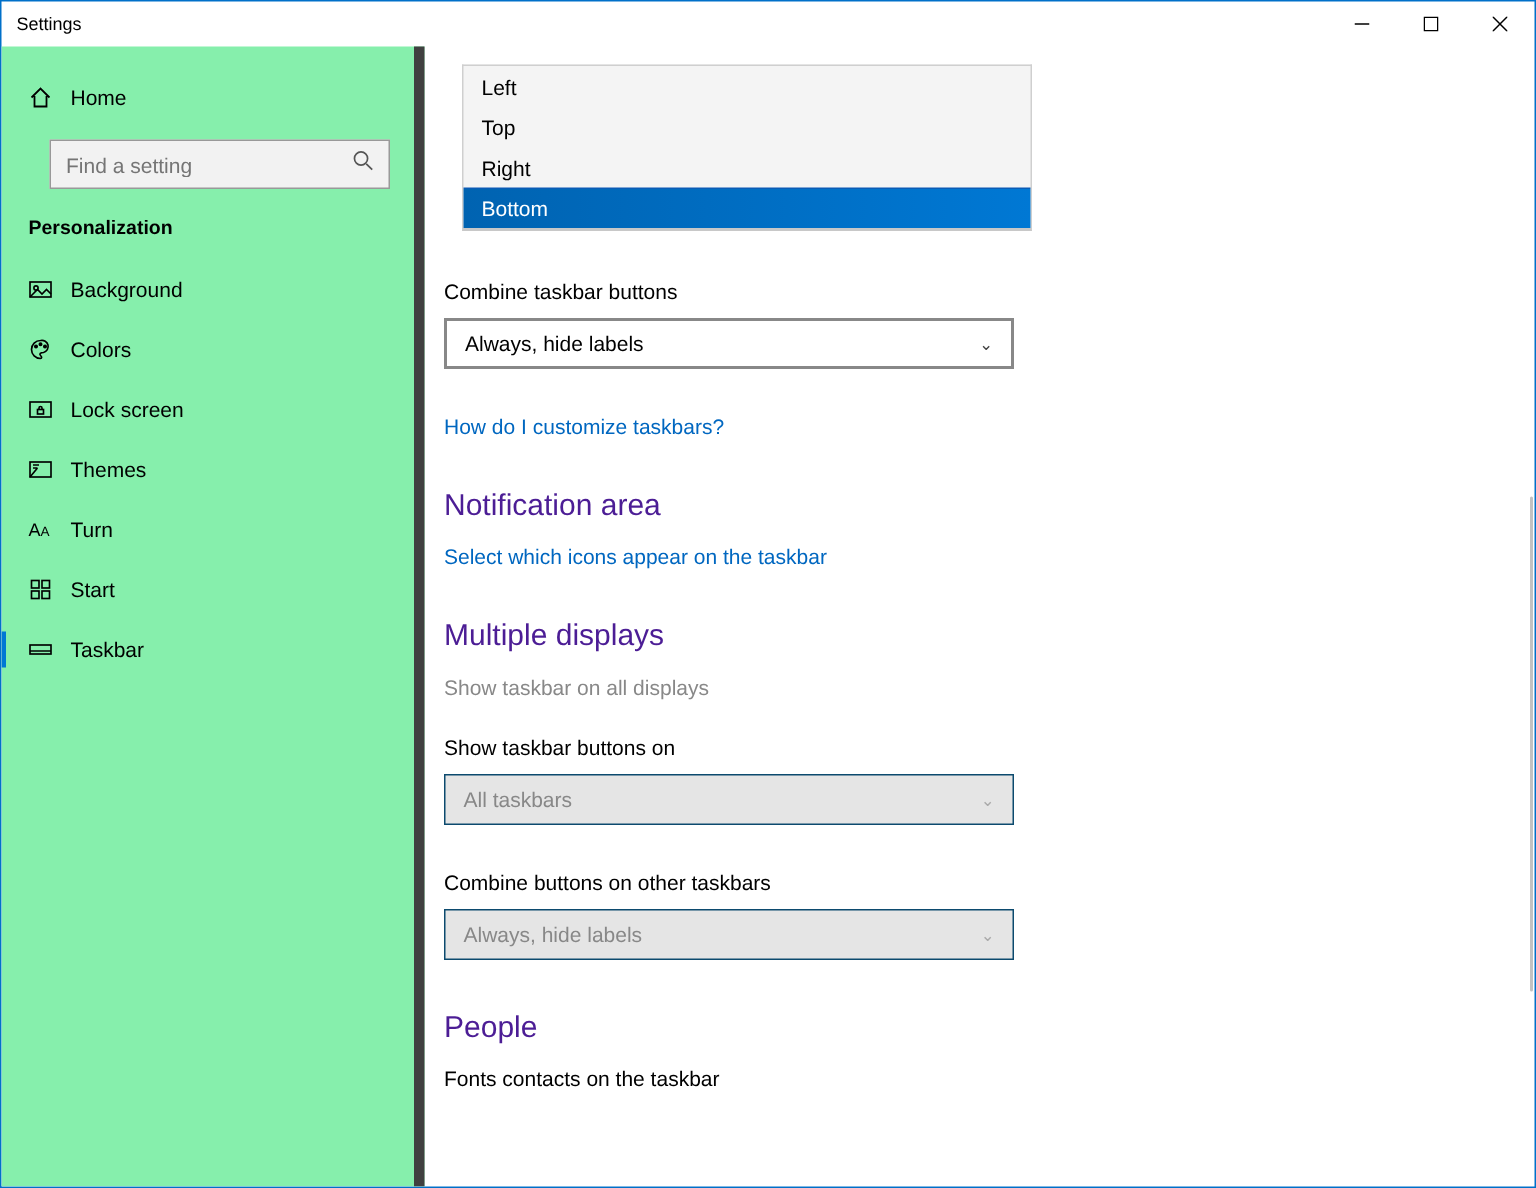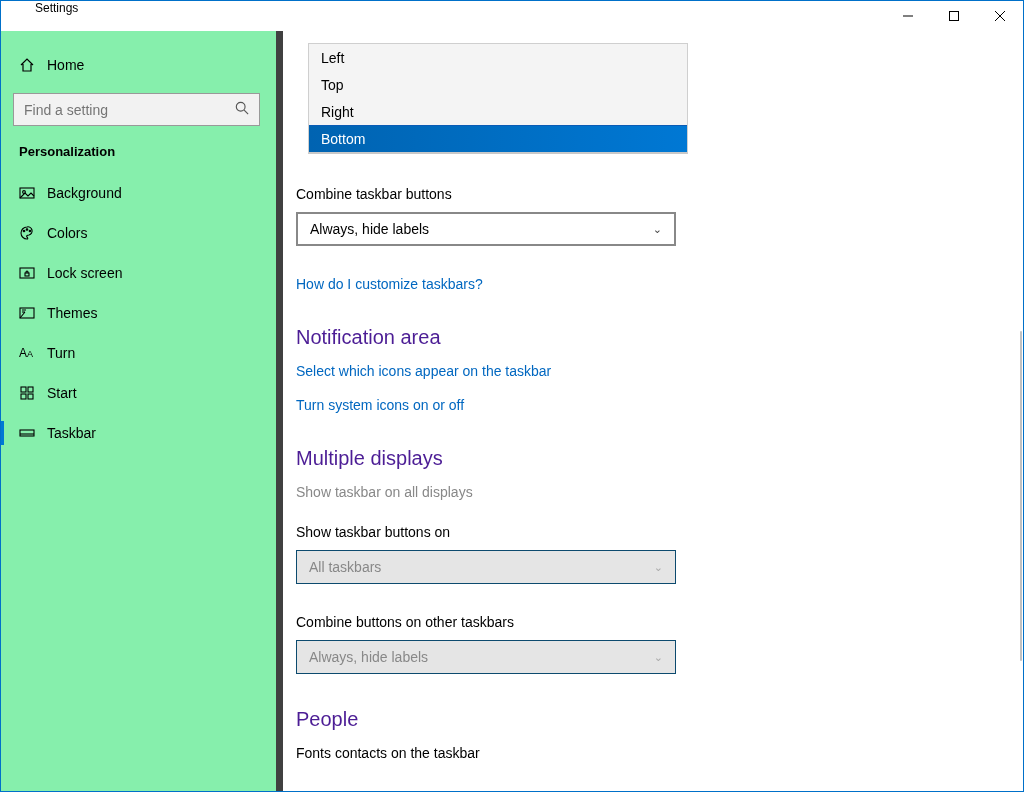--- a/index.html
+++ b/index.html
@@ -1,27 +1,27 @@
 <!DOCTYPE html>
 <html><head>
 <meta charset="utf-8">
 <style>
   * { box-sizing: border-box; margin: 0; padding: 0; font-family: "Segoe UI", Arial, sans-serif; }
   body { width: 1024px; height: 792px; overflow: hidden; background: #fff; border: 1px solid #0070c9; position: relative; }
-  .titlebar { height: 30px; display: flex; align-items: flex-start; justify-content: space-between; padding-left: 10px; margin-left: 24px; }
+  .titlebar { height: 30px; display: flex; align-items: center; justify-content: space-between; padding-left: 10px; }
   .title { font-size: 12px; color: #000; }
   .winbtns { display: flex; height: 100%; }
   .winbtn { width: 46px; height: 30px; display: flex; align-items: center; justify-content: center; }
   .winbtn svg { width: 10px; height: 10px; stroke: #000; stroke-width: 1; fill: none; }
   .content { display: flex; height: calc(100% - 30px); }
   .sidebar { width: 282px; background: #86efac; padding-top: 14px; border-right: 7px solid #404040; }
   .side-row { display: flex; align-items: center; height: 40px; padding-left: 18px; width: 100%; position: relative; font-size: 14px; color: #000; cursor: default; }
   .side-row .ic { width: 28px; display: flex; align-items: center; }
   .side-row.home { height: 40px; margin-bottom: 8px; }
-  .searchbox { margin: 6px 16px 14px 12px; height: 33px; border: 1px solid #999; display: flex; align-items: center; padding: 0 10px; background: #f2f2f2; }
+  .searchbox { margin: 6px 16px 14px 32px; height: 33px; border: 1px solid #999; display: flex; align-items: center; padding: 0 10px; background: #f2f2f2; }
   .searchbox input { border: none; background: transparent; flex: 1; font-size: 14px; outline: none; color: #666; }
   .sectionhead { font-size: 13px; font-weight: 600; color: #000; padding: 4px 18px 14px 18px; }
   .side-row.selected::before { content: ""; position: absolute; left: -0px; top: 8px; bottom: 8px; width: 3px; background: #0078d4; }
   .main { flex: 1; padding: 0 0 0 0; overflow: hidden; position: relative; }
   .scroll { position: absolute; top: 0; bottom: 0; left: 0; right: 2px; overflow-y: auto; padding: 12px 0 0 0; }
   .dropdown-open { margin-left: 0; width: 380px; border: 1px solid #cfcfcf; border-bottom: 2px solid #c8c8c8; background: #f4f4f4; margin-top:0; margin-left: 0; }
   .dropdown-open .opt { height: 27px; display: flex; align-items: center; padding-left: 12px; font-size: 14px; color: #000; }
   .dropdown-open .opt.sel { background: linear-gradient(to right,#0063b1,#0078d4); color: #fff; border-top:1px solid #0a5bb5;}
   .main-block { margin-left: 0; width: 380px; }
   .lbl { font-size: 14px; color: #000; margin-top: 32px; margin-bottom: 10px; }
@@ -179,21 +179,20 @@
         <div class="lbl">Combine taskbar buttons</div>
         <div class="select">
           <span>Always, hide labels</span>
           <span class="chev">⌄</span>
         </div>
 
         <a class="link">How do I customize taskbars?</a>
 
         <div class="h2">Notification area</div>
         <a class="link" style="margin-top:4px;">Select which icons appear on the taskbar</a>
-        <a class="link" style="margin-top:18px;">Turn system icons on or off</a>
 
         <div class="h2">Multiple displays</div>
         <div class="greylbl" style="margin-top:6px;">Show taskbar on all displays</div>
 
         <div class="lbl" style="margin-top:24px;">Show taskbar buttons on</div>
         <div class="select disabled">
           <span>All taskbars</span>
           <span class="chev">⌄</span>
         </div>
 

